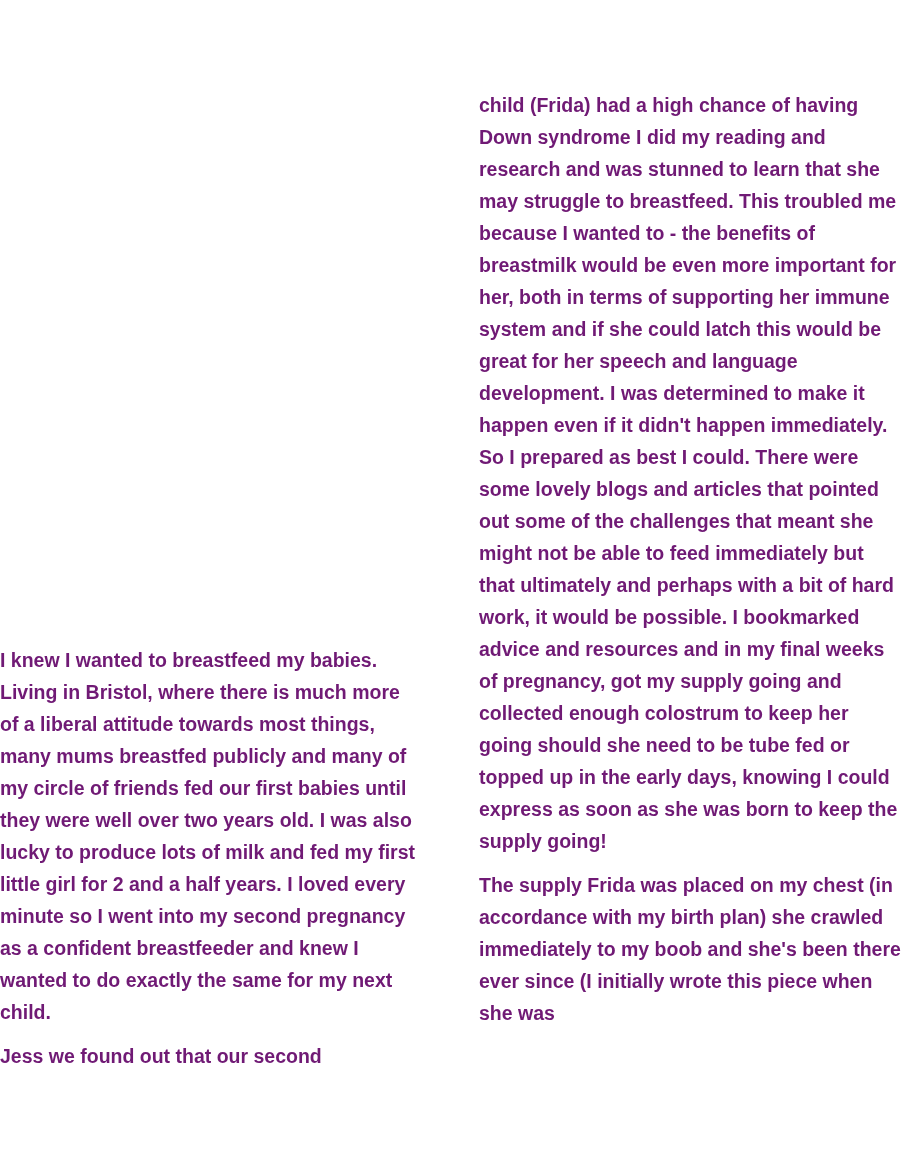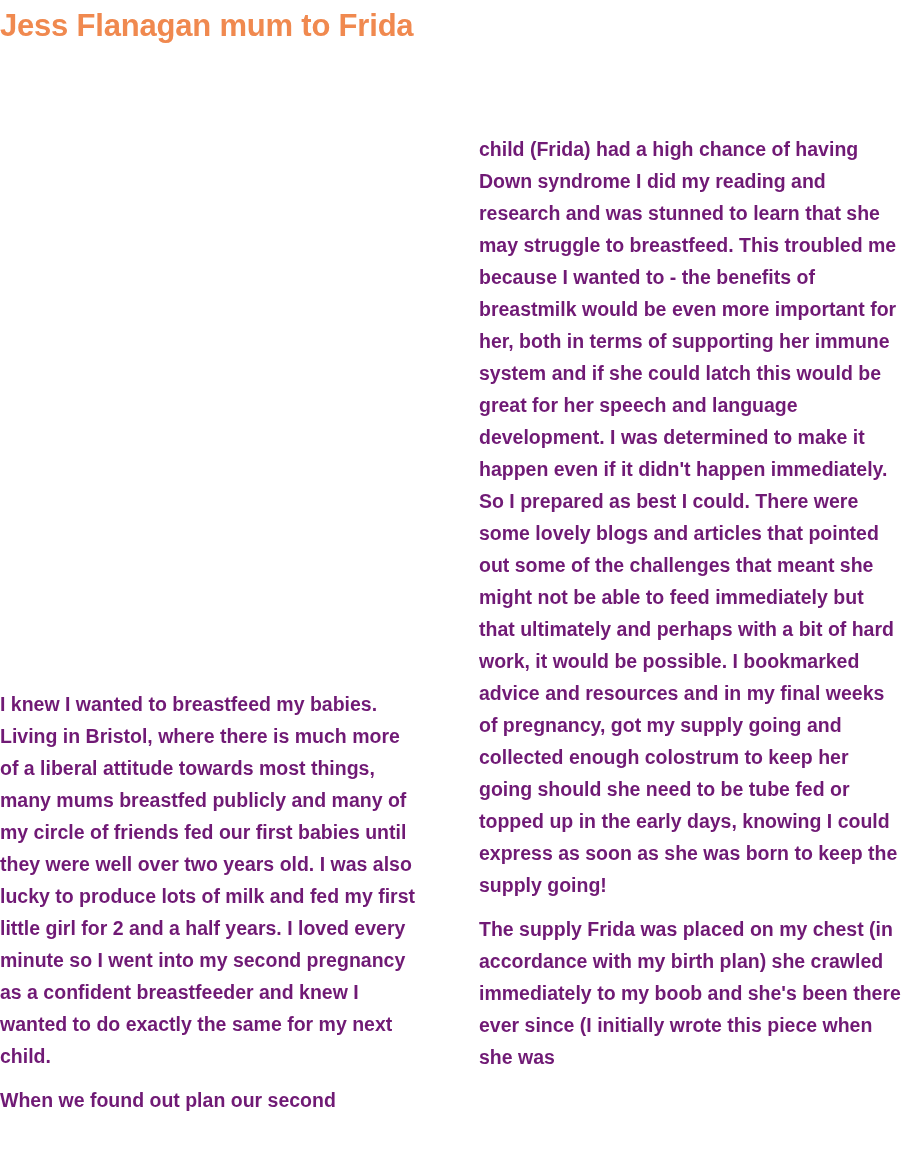--- a/index.html
+++ b/index.html
@@ -64,28 +64,27 @@
   .clip {
     overflow: hidden;
     height: 1060px;
   }
 </style>
 </head>
 <body>
 
 <div class="page">
 
-  <h1 class="title">Jess Flanagan mum to Frida</h1>
 
   <div class="columns">
 
     <div class="col col-left">
       <div class="image-placeholder"></div>
       <p>I knew I wanted to breastfeed my babies. Living in Bristol, where there is much more of a liberal attitude towards most things, many mums breastfed publicly and many of my circle of friends fed our first babies until they were well over two years old. I was also lucky to produce lots of milk and fed my first little girl for 2 and a half years. I loved every minute so I went into my second pregnancy as a confident breastfeeder and knew I wanted to do exactly the same for my next child.</p>
-      <p>When we found out plan our second</p>
+      <p>Jess we found out that our second</p>
     </div>
 
     <div class="col col-right clip">
       <p>child (Frida) had a high chance of having Down syndrome I did my reading and research and was stunned to learn that she may struggle to breastfeed. This troubled me because I wanted to - the benefits of breastmilk would be even more important for her, both in terms of supporting her immune system and if she could latch this would be great for her speech and language development. I was determined to make it happen even if it didn't happen immediately. So I prepared as best I could. There were some lovely blogs and articles that pointed out some of the challenges that meant she might not be able to feed immediately but that ultimately and perhaps with a bit of hard work, it would be possible. I bookmarked advice and resources and in my final weeks of pregnancy, got my supply going and collected enough colostrum to keep her going should she need to be tube fed or topped up in the early days, knowing I could express as soon as she was born to keep the supply going!</p>
       <p>The supply Frida was placed on my chest (in accordance with my birth plan) she crawled immediately to my boob and she's been there ever since (I initially wrote this piece when she was</p>
     </div>
 
   </div>
 
 </div>

